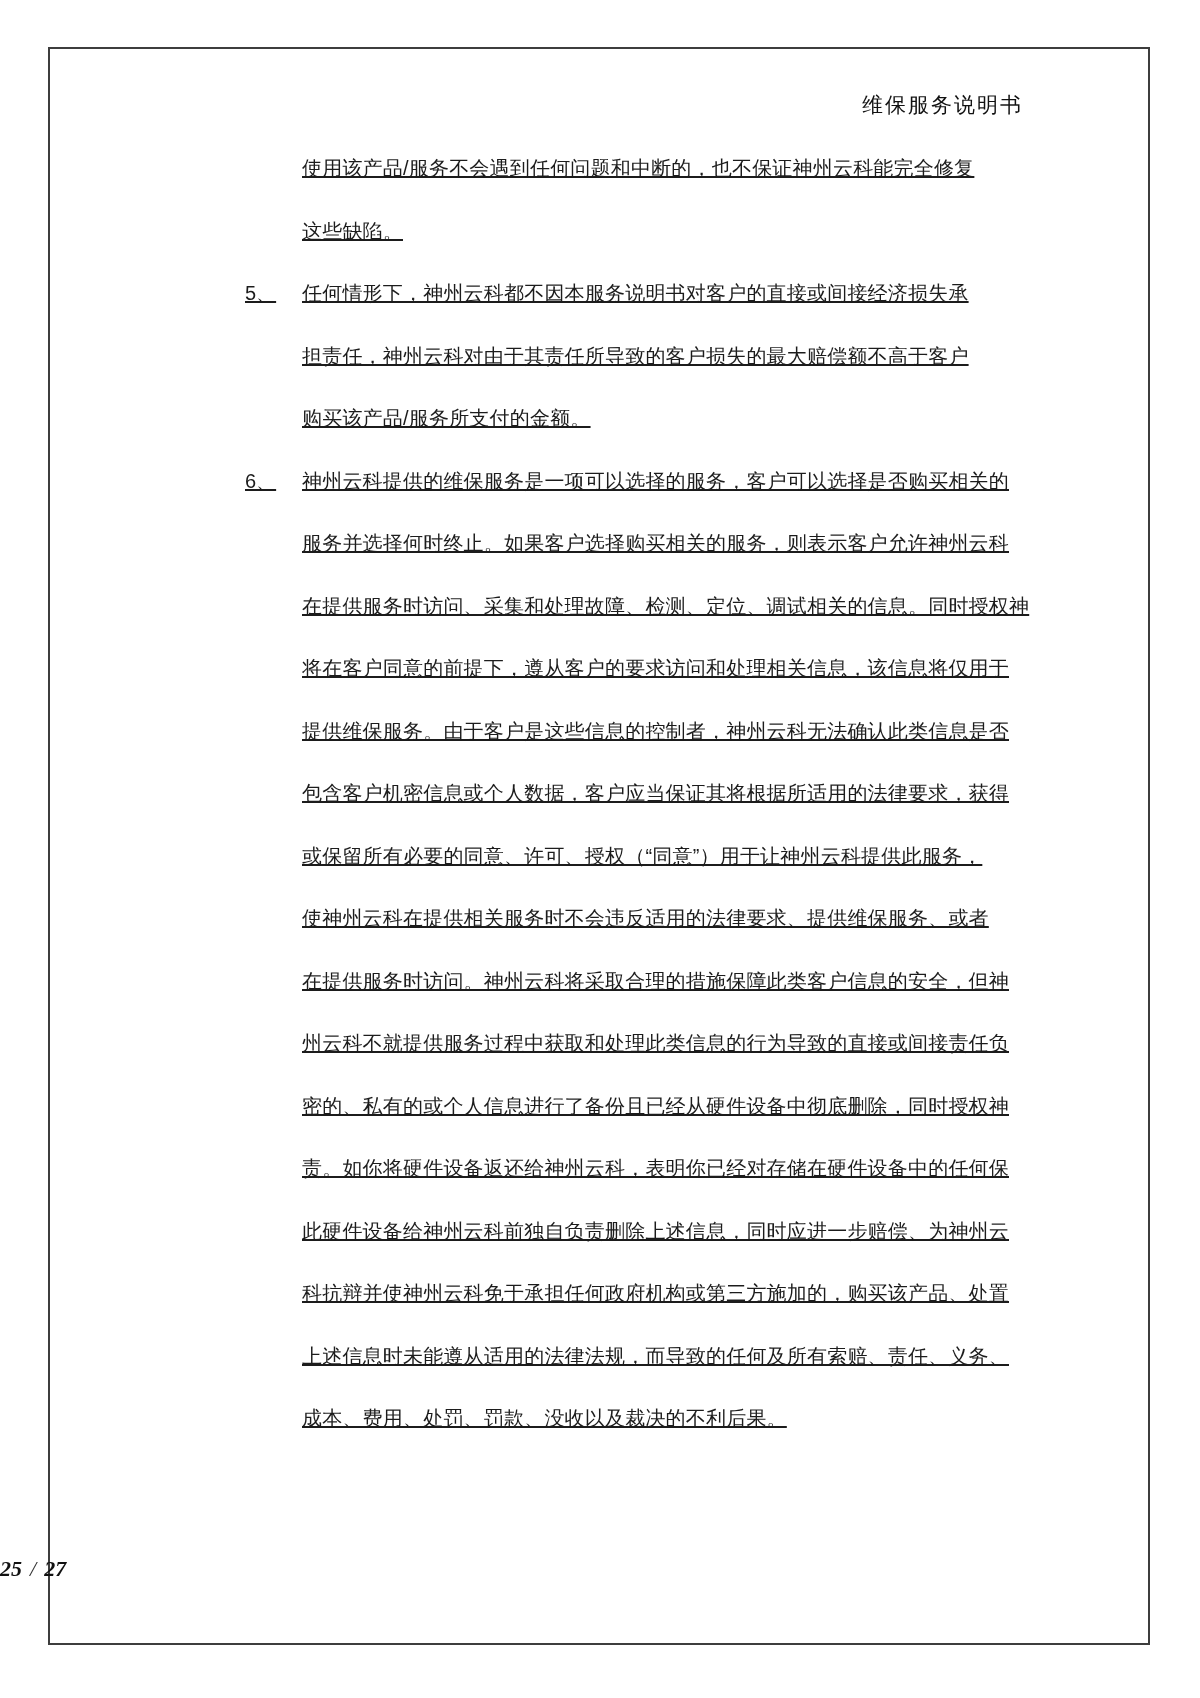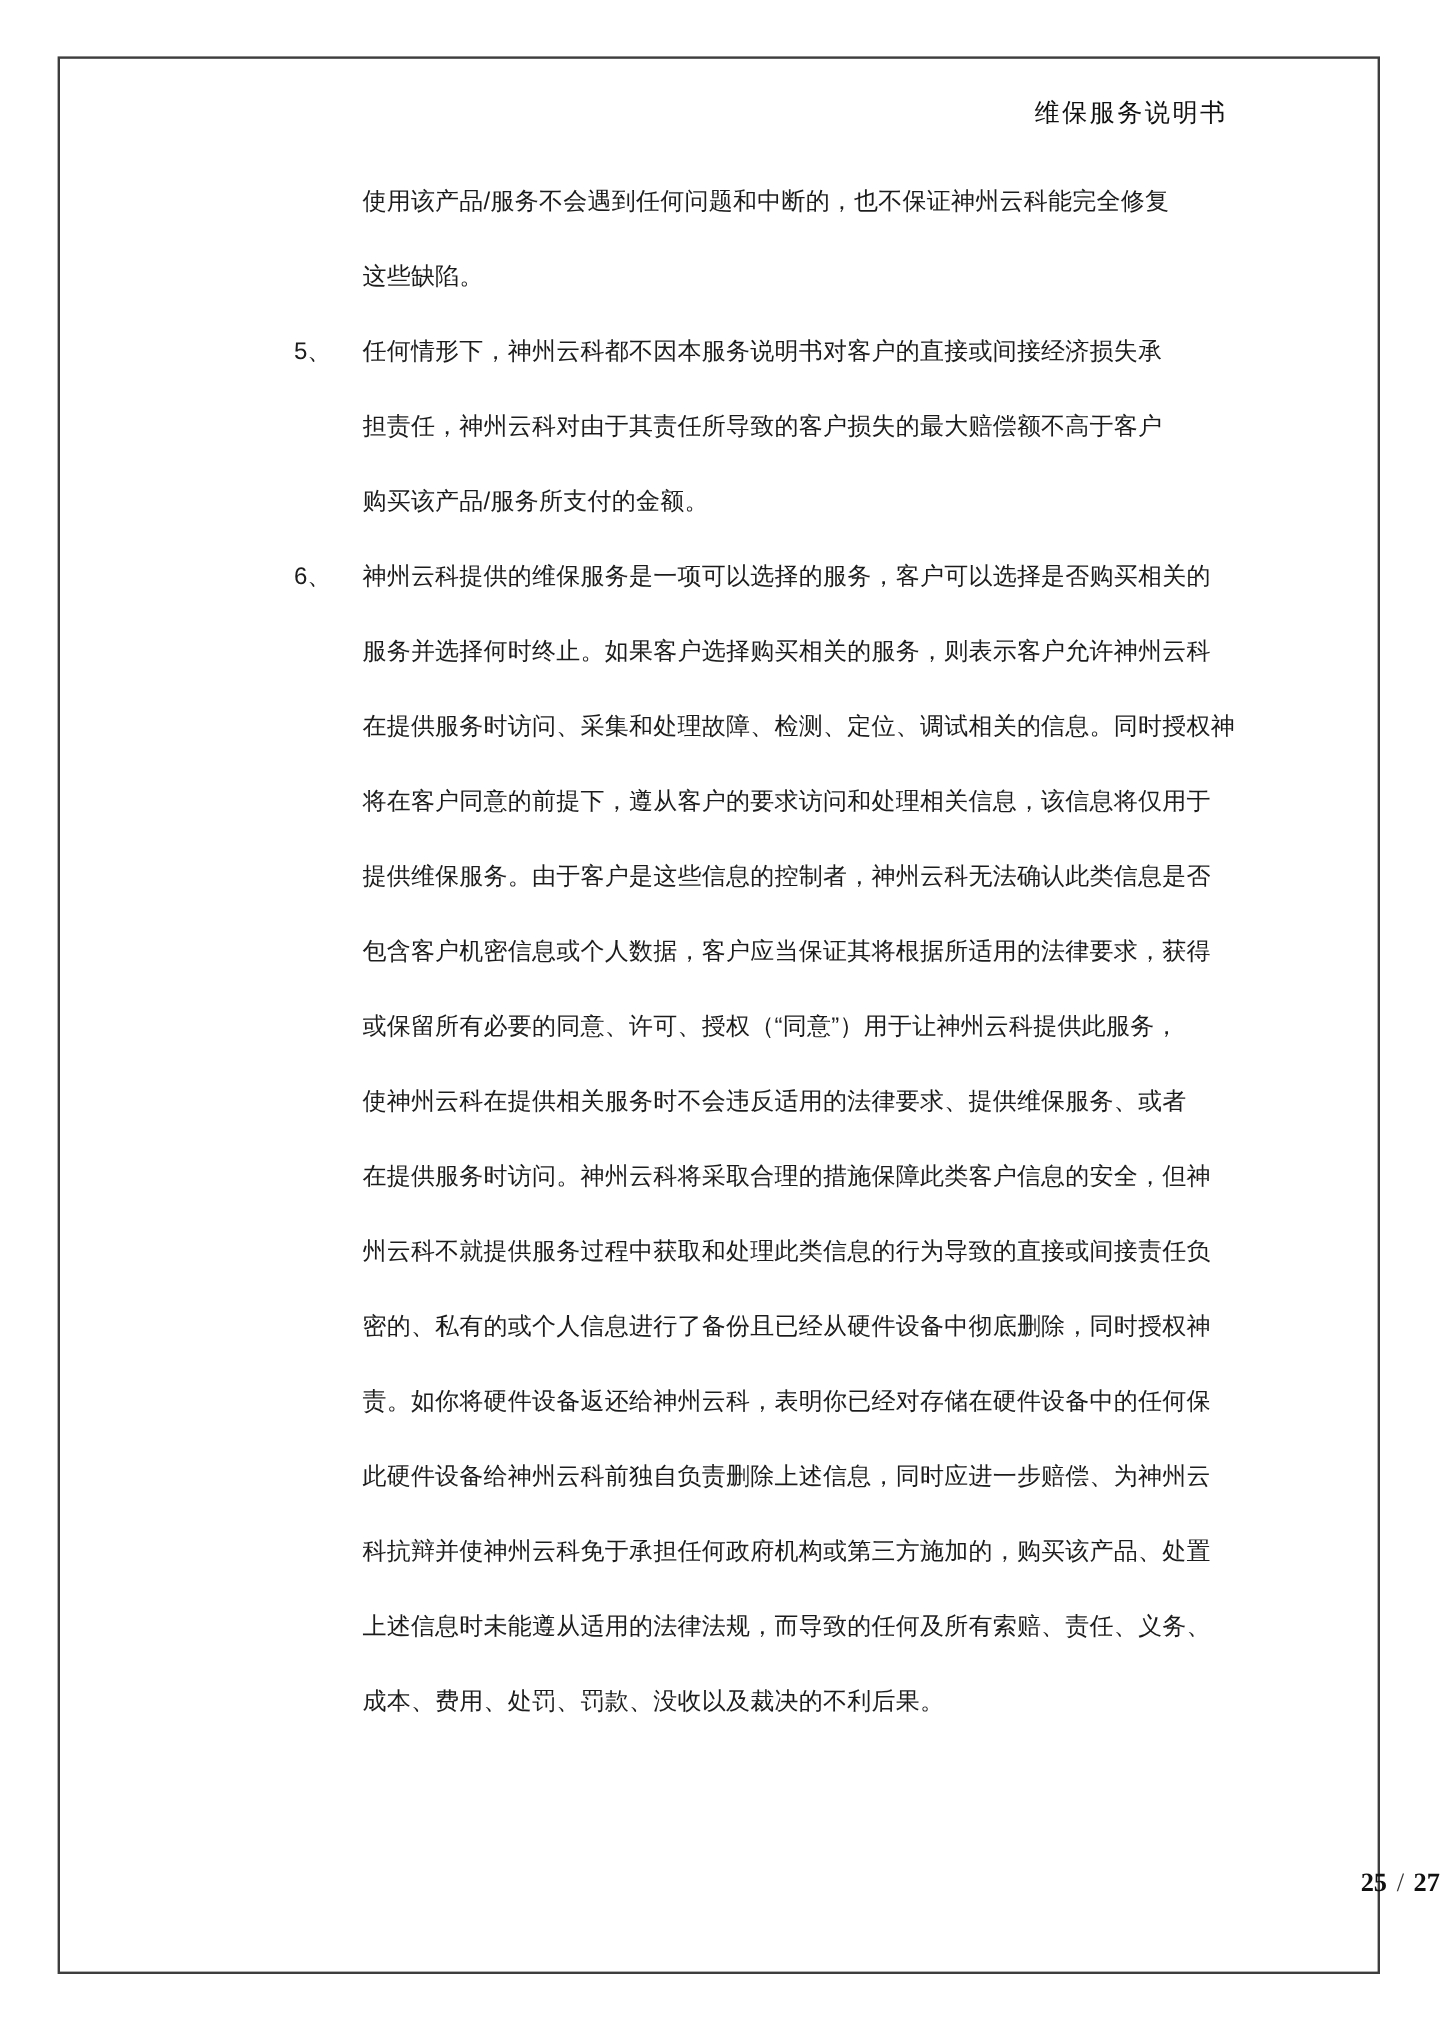--- a/index.html
+++ b/index.html
@@ -21,37 +21,38 @@
     left: 48px;
     top: 47px;
     width: 1102px;
     height: 1598px;
     border: 2px solid #3d3d3d;
     box-sizing: border-box;
     pointer-events: none;
   }
   .page-header {
     position: absolute;
-    top: 80px;
+    top: 91px;
     right: 177px;
     font-family: "Liberation Serif", serif;
     font-size: 21px;
     letter-spacing: 2px;
     color: #111111;
     white-space: nowrap;
   }
   .content {
     position: absolute;
     left: 245px;
     top: 137px;
     width: 763px;
   }
   .list-item {
     display: flex;
     align-items: flex-start;
+    text-decoration: underline;
   }
   .item-number {
     width: 57px;
     flex: 0 0 57px;
     font-size: 20px;
     line-height: 62.5px;
     height: 62.5px;
     color: #1c1c1c;
   }
   .item-lines {
@@ -64,24 +65,25 @@
     height: 62.5px;
     white-space: nowrap;
     letter-spacing: 0.2px;
     color: #1c1c1c;
   }
   .page-footer {
     position: absolute;
     left: 0;
     top: 1556px;
     width: 100%;
-    text-align: right;
+    text-align: left;
     font-family: "Liberation Serif", serif;
     font-size: 22px;
     color: #111111;
+    font-style: italic;
   }
   .page-footer .num {
     font-weight: bold;
   }
   .page-footer .sep {
     font-weight: normal;
     padding: 0 8px;
     color: #333333;
   }
 </style>

